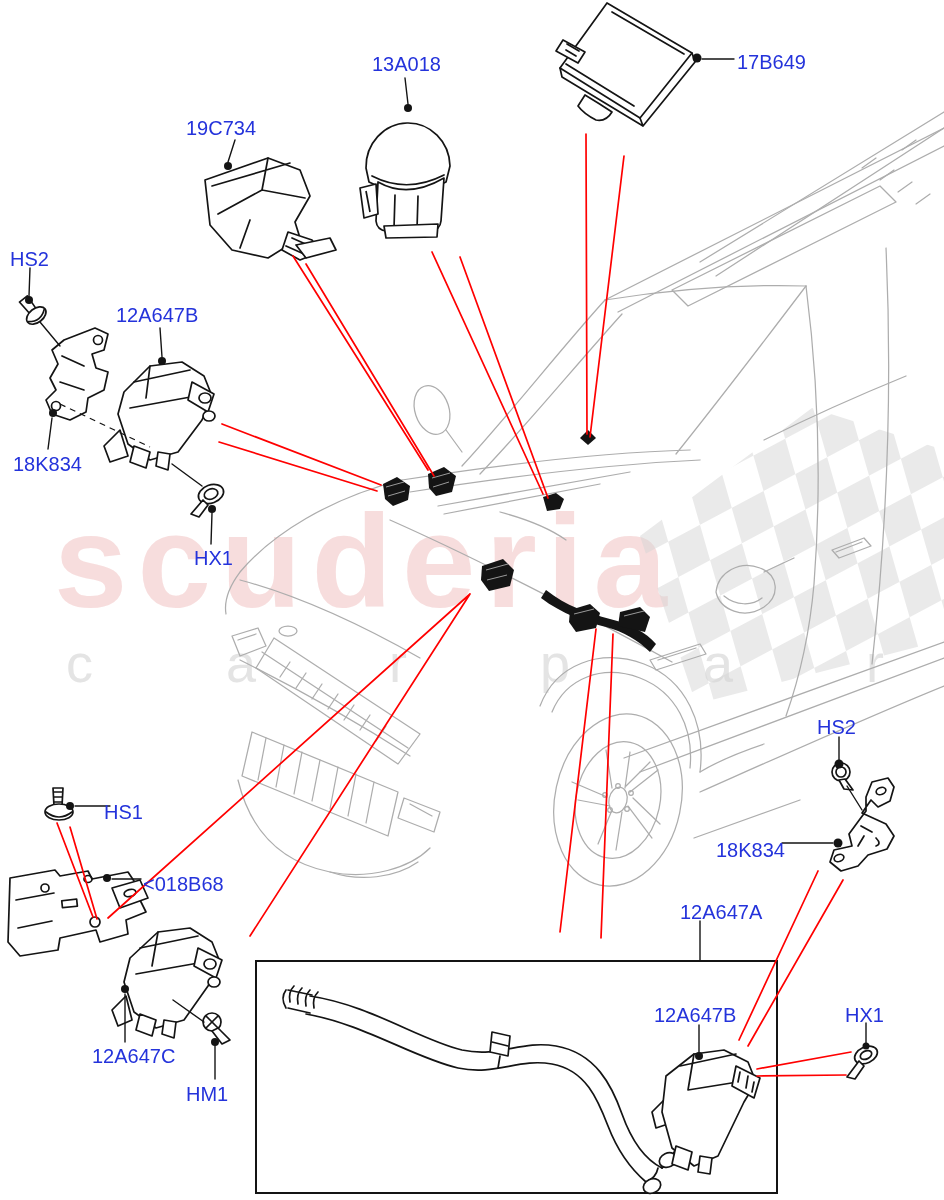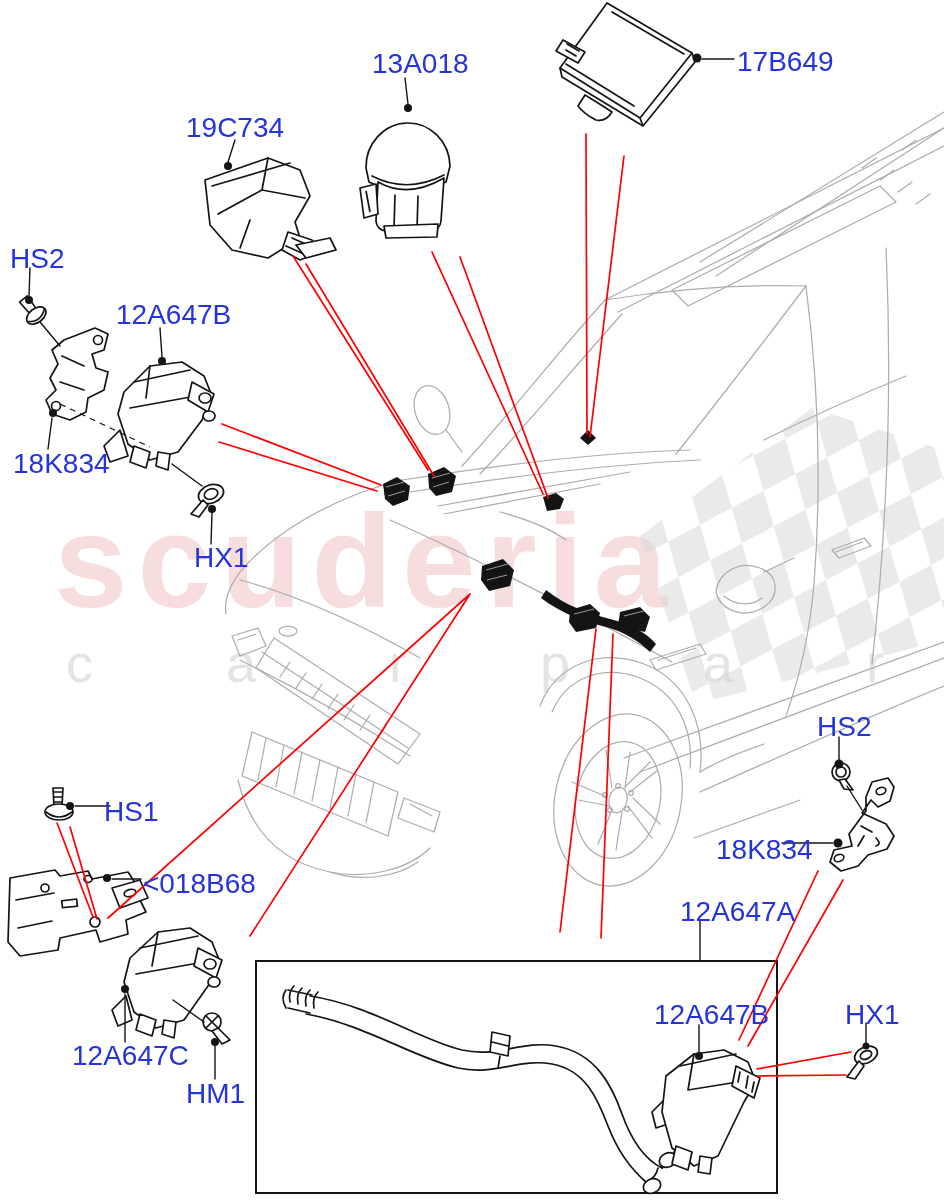--- a/index.html
+++ b/index.html
@@ -24,21 +24,21 @@
   }
   .wm-sub{
     position:absolute;left:66px;top:632px;
     font-family:"Liberation Sans", sans-serif;
     font-size:54px;font-weight:normal;letter-spacing:44px;word-spacing:30px;
     color:var(--watermark-gray);user-select:none;white-space:nowrap;
   }
   svg.art{position:absolute;left:0;top:0;}
   .plabel{
     position:absolute;
-    font-size:28px;line-height:24px;color:var(--label-blue);
+    font-size:20px;line-height:24px;color:var(--label-blue);
     font-family:"Liberation Sans", sans-serif;white-space:nowrap;cursor:pointer;
   }
   
   .cl{stroke:var(--car-line-gray);stroke-width:1.25;fill:none;stroke-linecap:round;stroke-linejoin:round;}
   .pl{stroke:var(--artwork-dark);stroke-width:1.7;fill:none;stroke-linecap:round;stroke-linejoin:round;}
   .plf{stroke:var(--artwork-dark);stroke-width:1.7;fill:#ffffff;stroke-linejoin:round;}
   .df{fill:var(--artwork-dark);stroke:none;}
   .dfl{stroke:#9a9a9a;stroke-width:1;fill:none;}
   .rl{stroke:var(--callout-red);stroke-width:1.7;fill:none;stroke-linecap:round;}
   .kl{stroke:var(--artwork-dark);stroke-width:1.4;fill:none;stroke-linecap:round;}
@@ -332,21 +332,21 @@
 
   <span class="plabel" style="left:372px;top:52px">13A018</span>
   <span class="plabel" style="left:737px;top:50px">17B649</span>
   <span class="plabel" style="left:186px;top:116px">19C734</span>
   <span class="plabel" style="left:10px;top:247px">HS2</span>
   <span class="plabel" style="left:116px;top:303px">12A647B</span>
   <span class="plabel" style="left:13px;top:452px">18K834</span>
   <span class="plabel" style="left:194px;top:546px">HX1</span>
   <span class="plabel" style="left:104px;top:800px">HS1</span>
   <span class="plabel" style="left:143px;top:872px">&lt;018B68</span>
-  <span class="plabel" style="left:72px;top:1044px">12A647C</span>
+  <span class="plabel" style="left:92px;top:1044px">12A647C</span>
   <span class="plabel" style="left:186px;top:1082px">HM1</span>
   <span class="plabel" style="left:817px;top:715px">HS2</span>
   <span class="plabel" style="left:716px;top:838px">18K834</span>
   <span class="plabel" style="left:680px;top:900px">12A647A</span>
   <span class="plabel" style="left:654px;top:1003px">12A647B</span>
   <span class="plabel" style="left:845px;top:1003px">HX1</span>
 
 </div>
 
 </body></html>

